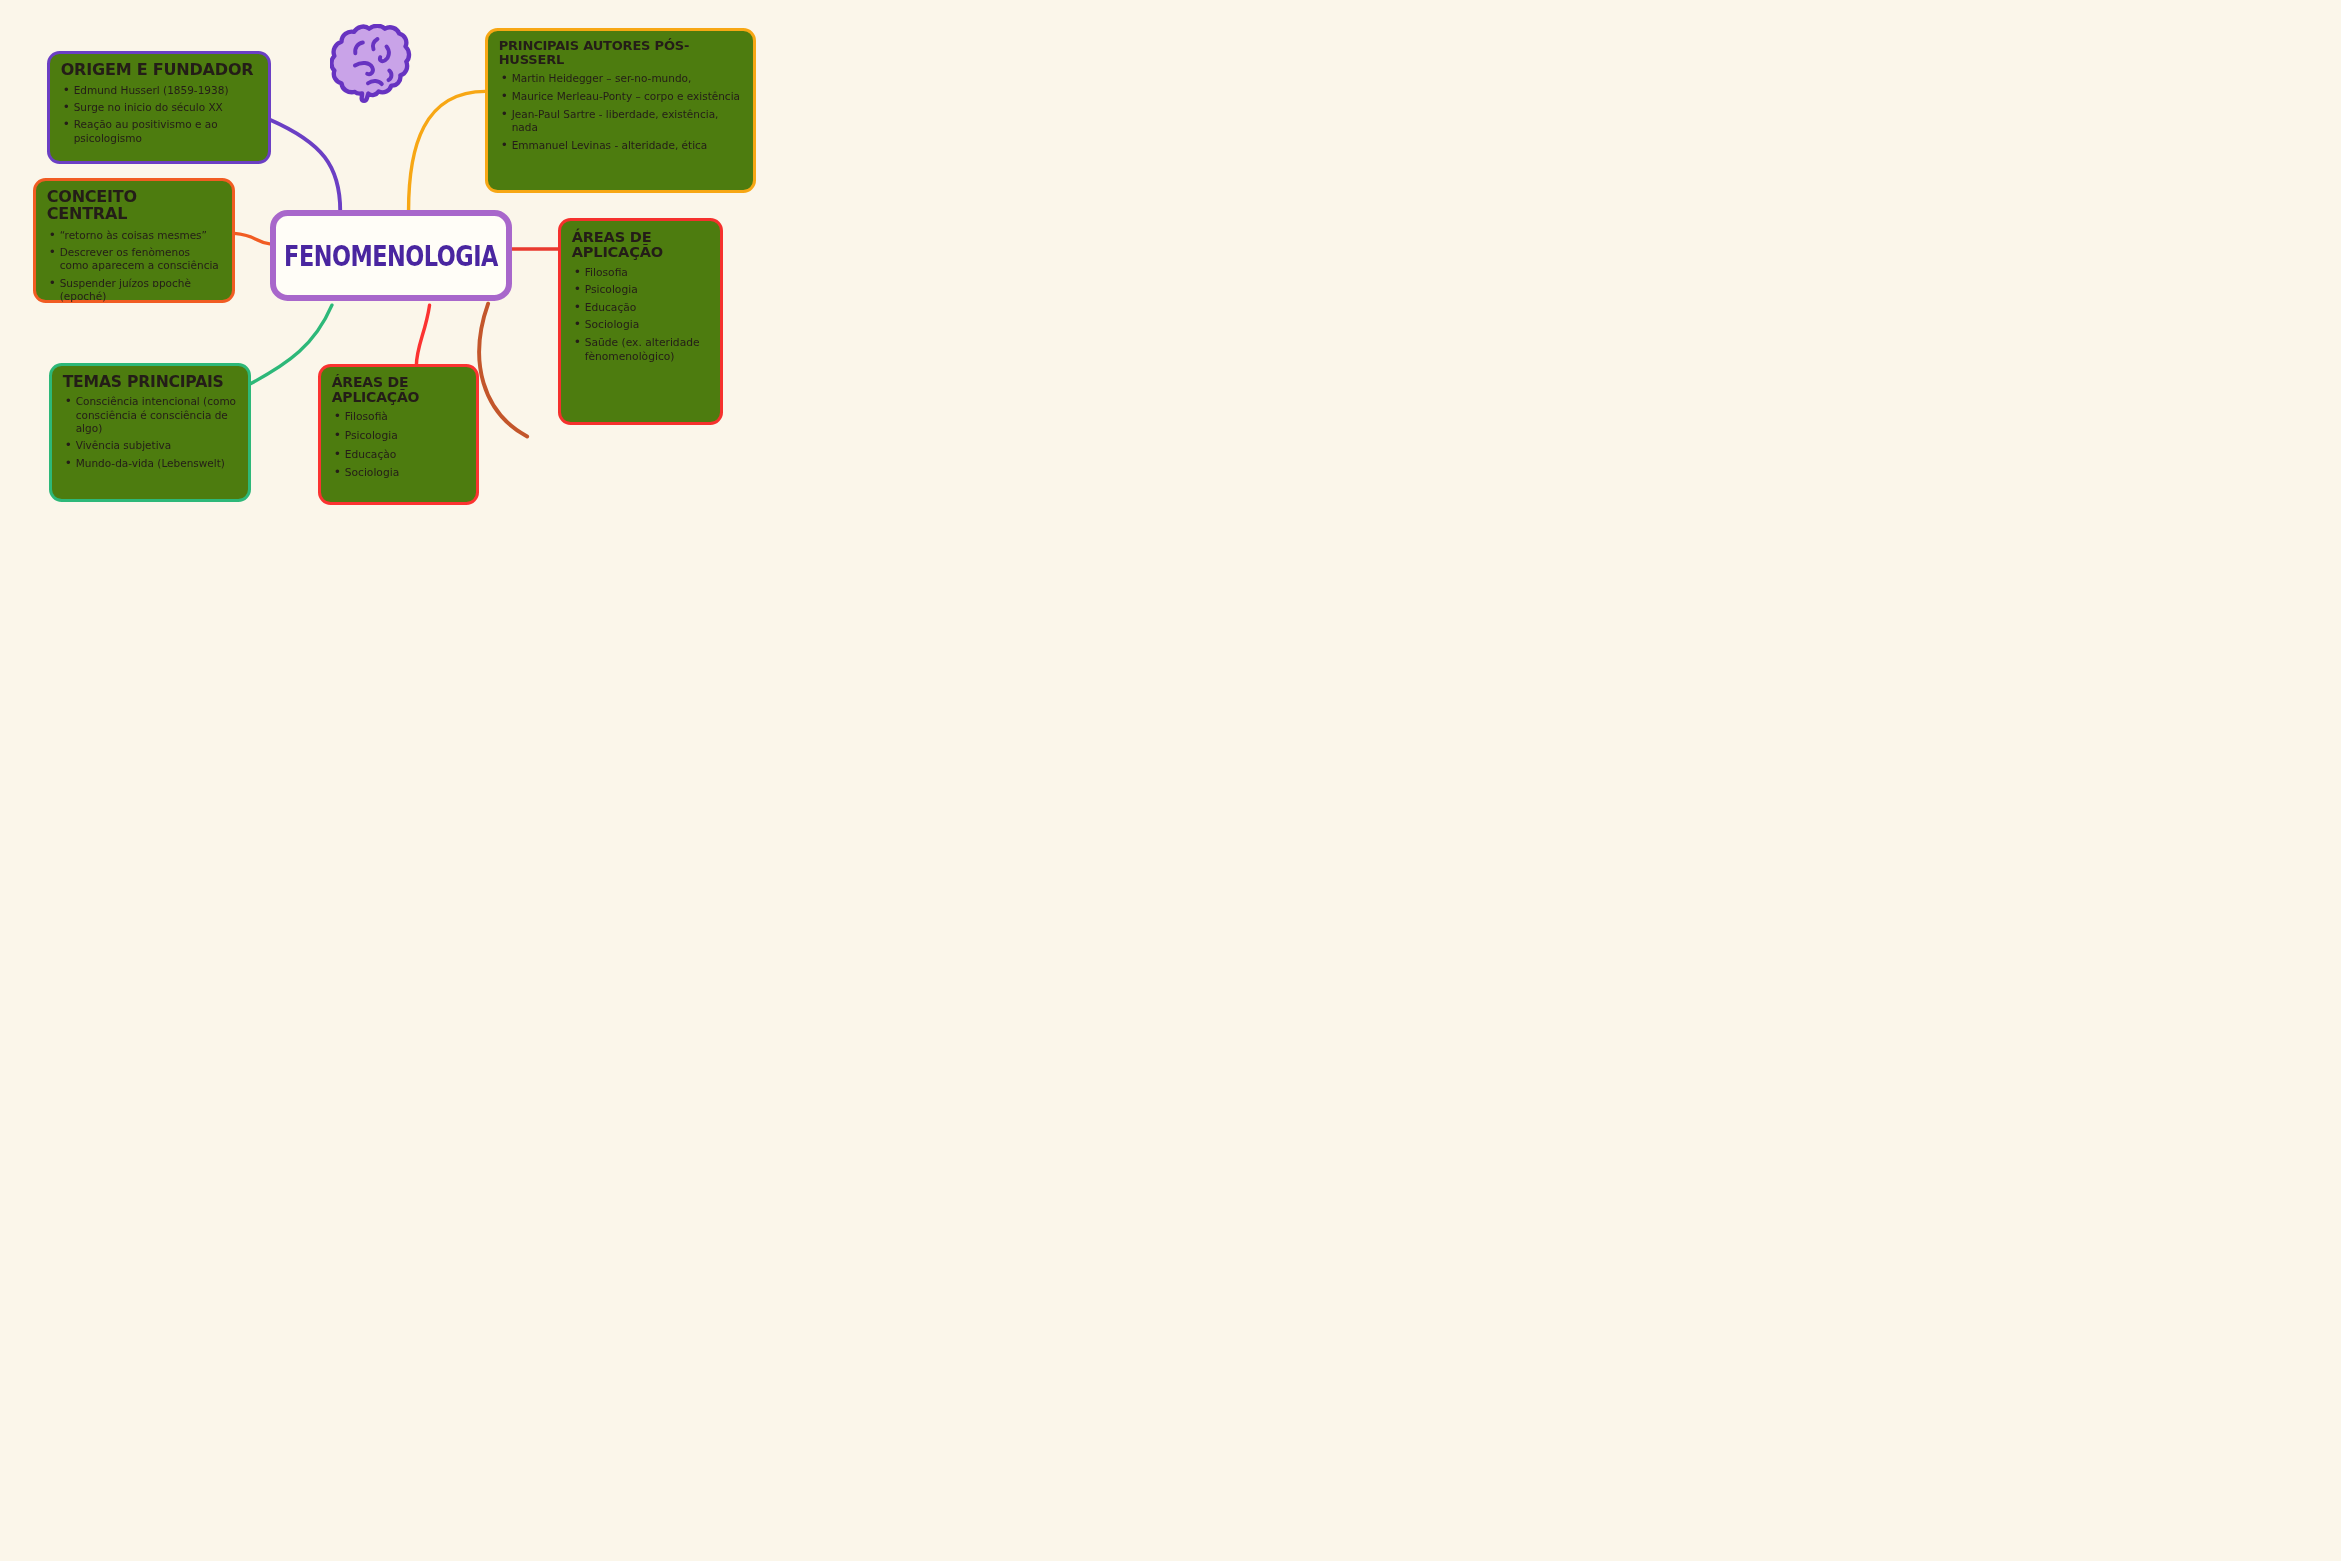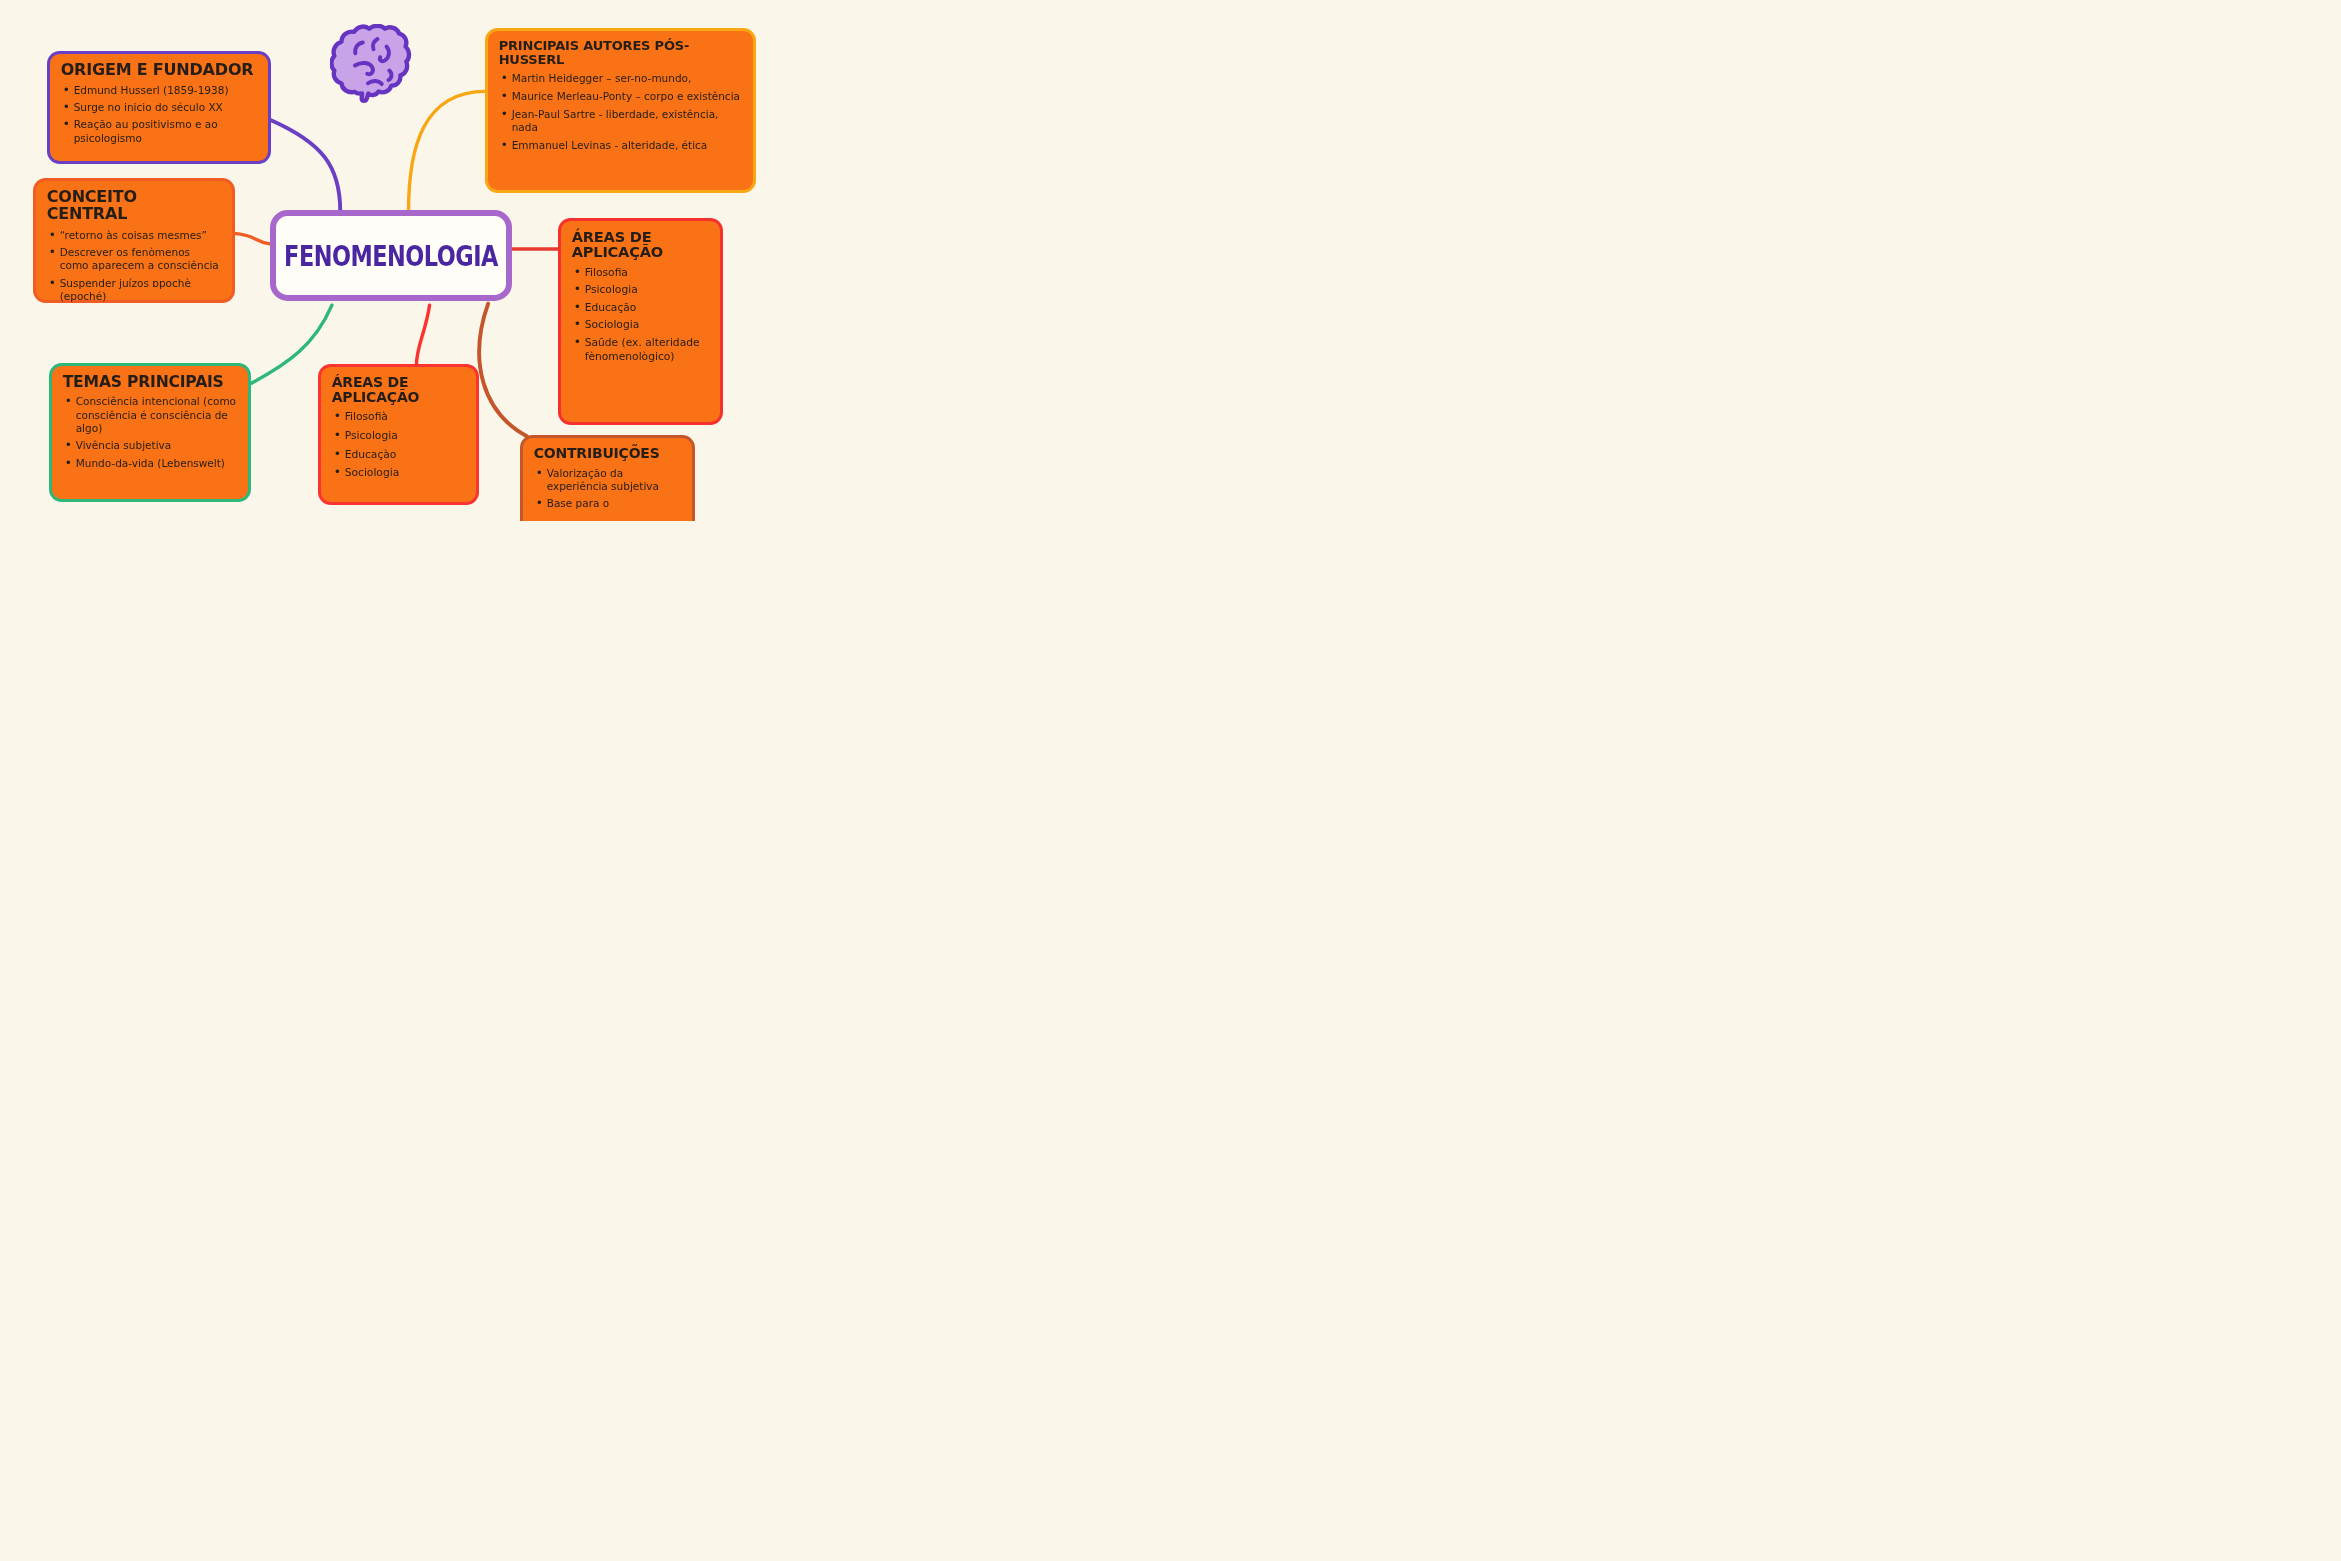--- a/index.html
+++ b/index.html
@@ -4,21 +4,21 @@
 <style>
   html,body{margin:0;padding:0;background:#fbf6ea;}
   .canvas{
     position:relative;width:781px;height:521px;overflow:hidden;
     background:#fbf6ea;font-family:"DejaVu Sans",sans-serif;color:#241d18;
   }
   .wires{position:absolute;left:0;top:0;width:781px;height:521px;z-index:1;}
   .wires path{fill:none;stroke-linecap:round;}
   .brain{position:absolute;left:330px;top:24.4px;width:87px;height:79px;z-index:2;}
   .box{
-    position:absolute;z-index:3;background:#f97316;border:3.4px solid #888;
+    position:absolute;z-index:3;background:#4d7c0f;border:3.4px solid #888;
     border-radius:12.7px;padding:7.8px 10.7px;box-sizing:border-box;
   }
   .box h2{margin:0 0 4.9px;font-size:15.6px;line-height:1.06;letter-spacing:-0.2px;font-weight:bold;}
   .box ul{margin:0;padding:0;list-style:none;}
   .box li{position:relative;padding-left:13px;font-size:10.5px;line-height:1.28;margin:0 0 3.9px;}
   .box li::before{content:"•";position:absolute;left:2px;top:-1px;font-size:1.15em;}
   #box-origem{left:47px;top:51px;width:224px;height:113px;}
   #box-origem h2{font-size:16px;}
   #box-autores{left:485px;top:28px;width:271px;height:165px;}
   #box-autores h2{font-size:13px;margin-bottom:5.9px;}
@@ -133,22 +133,15 @@
   <div class="box" id="box-areas-bottom" style="border-color:#fb3331">
     <h2>ÁREAS DE APLICAÇÃO</h2>
     <ul>
       <li>Filosofià</li>
       <li>Psicologia</li>
       <li>Educaçào</li>
       <li>Sociologia</li>
     </ul>
   </div>
 
-  <div class="box" id="box-contribuicoes" style="border-color:#c3562b">
-    <h2>CONTRIBUIÇÕES</h2>
-    <ul>
-      <li>Valorização da experiência subjetiva</li>
-      <li>Base para o</li>
-    </ul>
-  </div>
 
 </div>
 
 
 </body></html>

